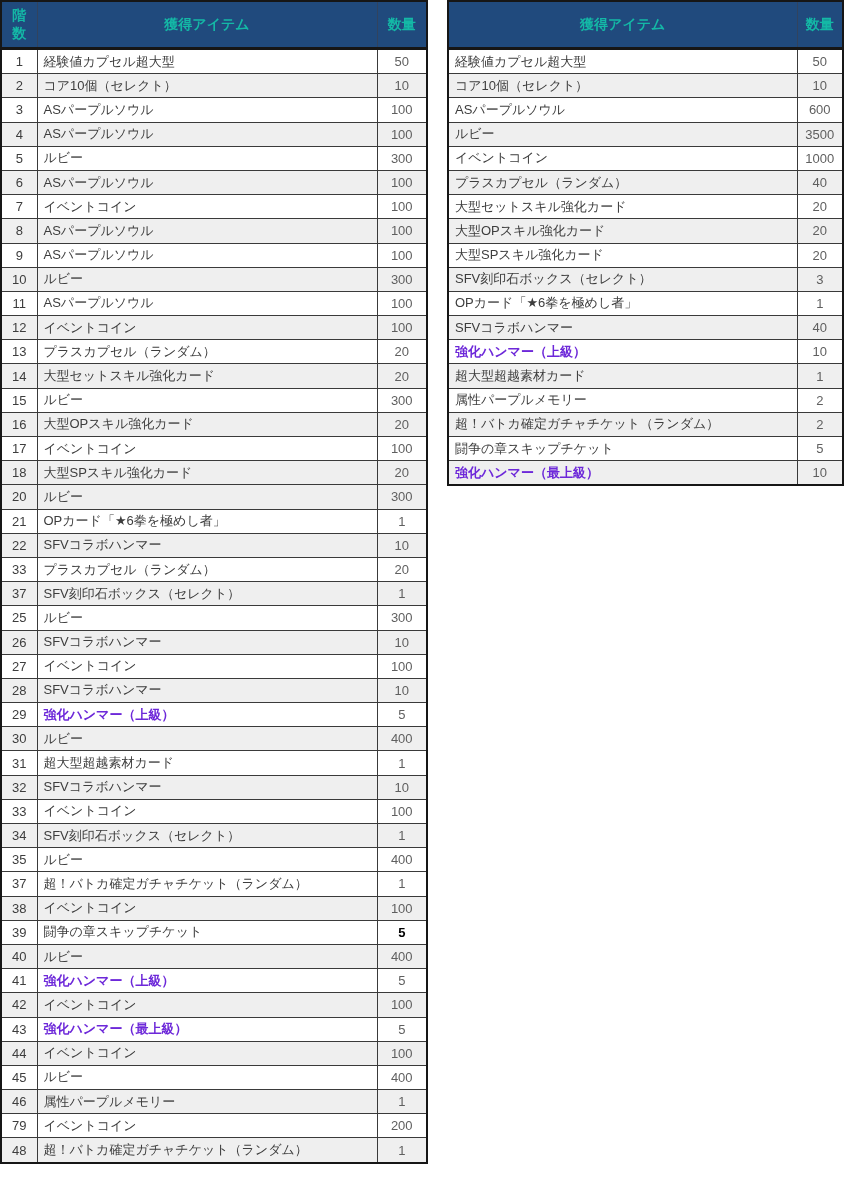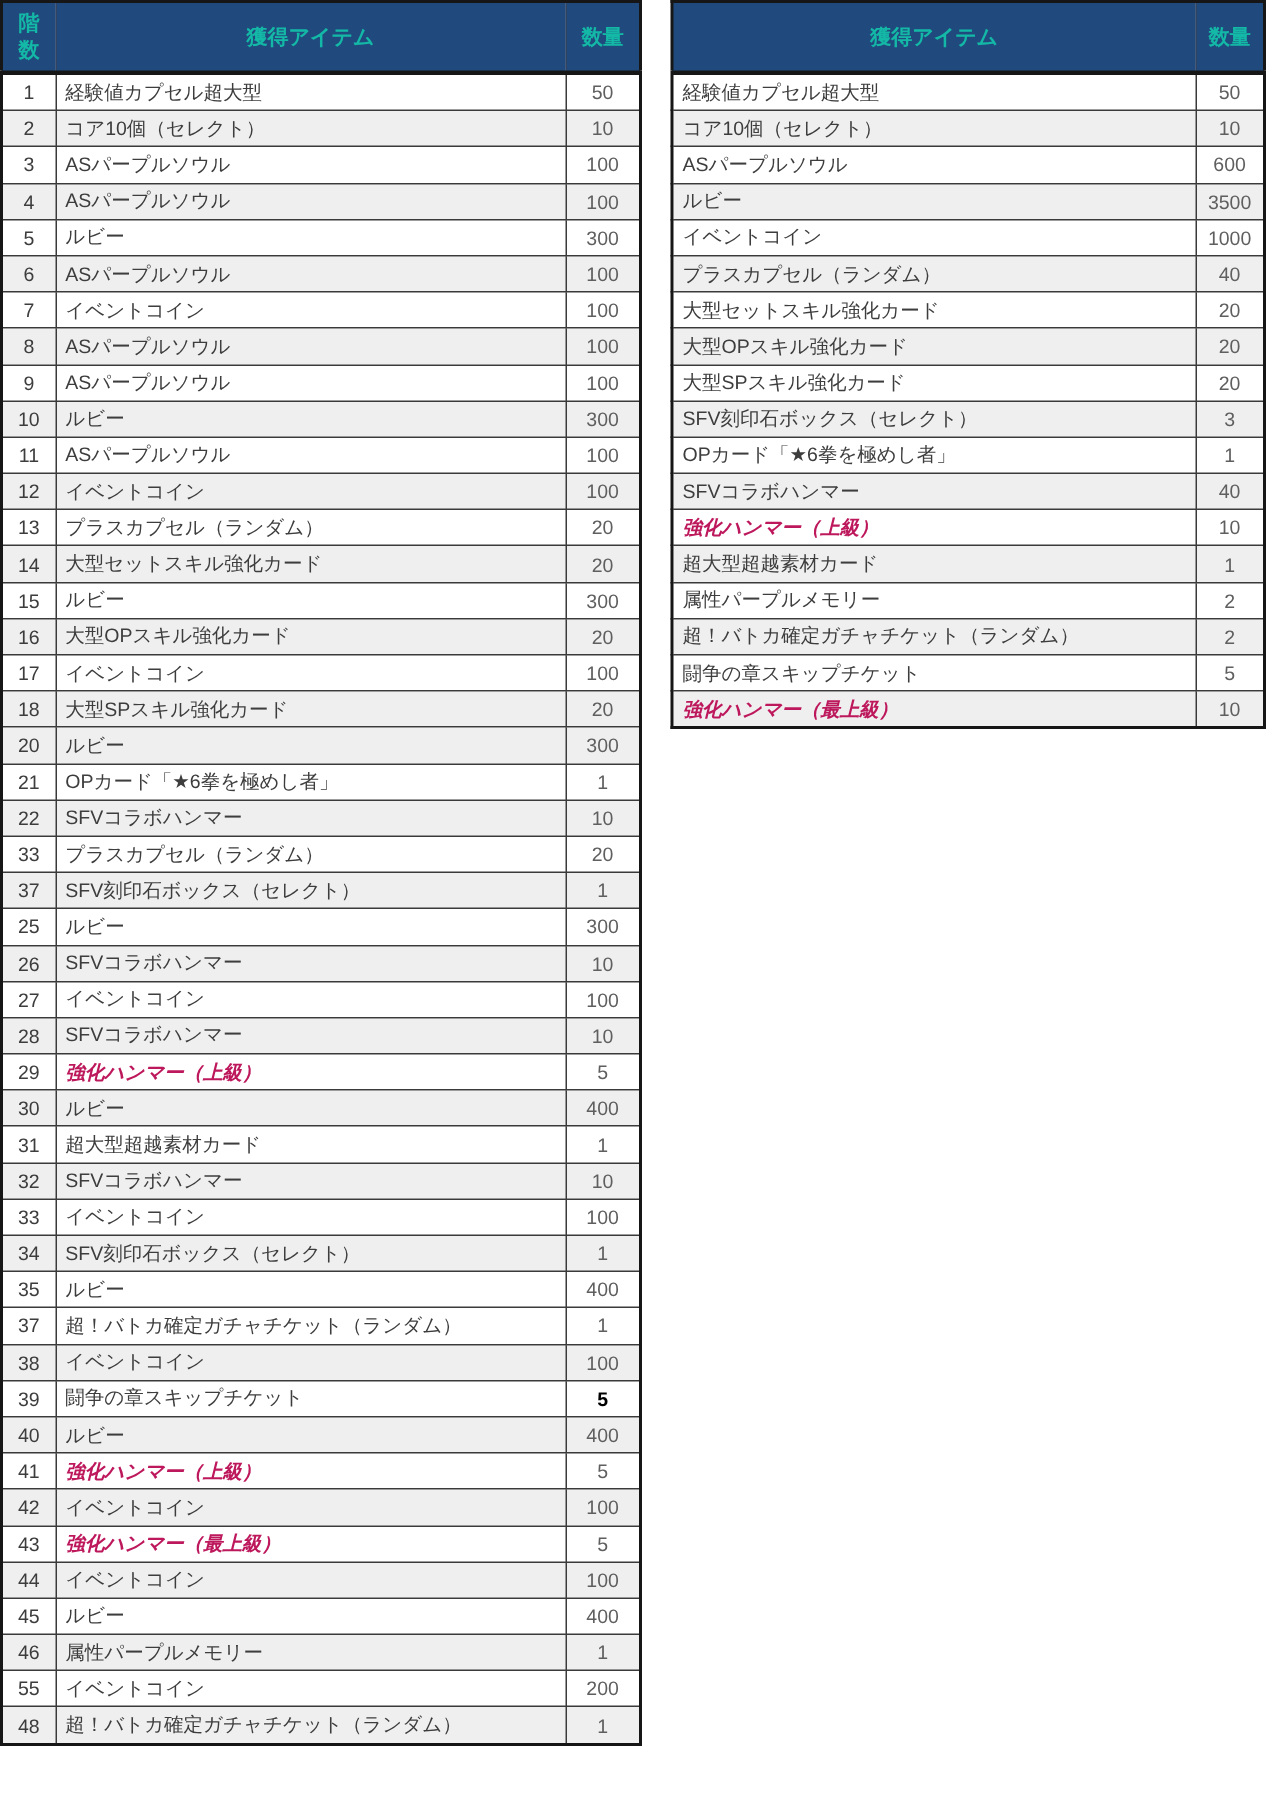--- a/index.html
+++ b/index.html
@@ -47,21 +47,21 @@
     border: 1px solid #3a3a3a;
     padding: 0;
     background: #ffffff;
     white-space: nowrap;
     overflow: hidden;
   }
   .cell-floor { text-align: center; color: #3d3d3d; }
   .cell-item  { padding: 0 6px; text-align: left; color: #3d3d3d; }
   .cell-qty   { text-align: center; color: #5f5f5f; }
   tr.stripe td { background: var(--stripe, #efefef); }
-  tr.bold-item .cell-item { font-weight: bold; color: #be185d; font-style: italic; }
+  tr.bold-item .cell-item { font-weight: bold; color: #6d28d9; }
   tr.bold-qty  .cell-qty  { font-weight: bold; color: #000000; }
 </style>
 </head>
 <body>
 
 <div class="page">
 
   <table class="tbl left">
     <colgroup>
       <col class="c-floor">
@@ -337,21 +337,21 @@
           <td class="cell-qty">400</td>
         </tr>
 
         <tr class="stripe">
           <td class="cell-floor">46</td>
           <td class="cell-item">属性パープルメモリー</td>
           <td class="cell-qty">1</td>
         </tr>
 
         <tr>
-          <td class="cell-floor">55</td>
+          <td class="cell-floor">79</td>
           <td class="cell-item">イベントコイン</td>
           <td class="cell-qty">200</td>
         </tr>
 
         <tr class="stripe">
           <td class="cell-floor">48</td>
           <td class="cell-item">超！バトカ確定ガチャチケット（ランダム）</td>
           <td class="cell-qty">1</td>
         </tr>
 

